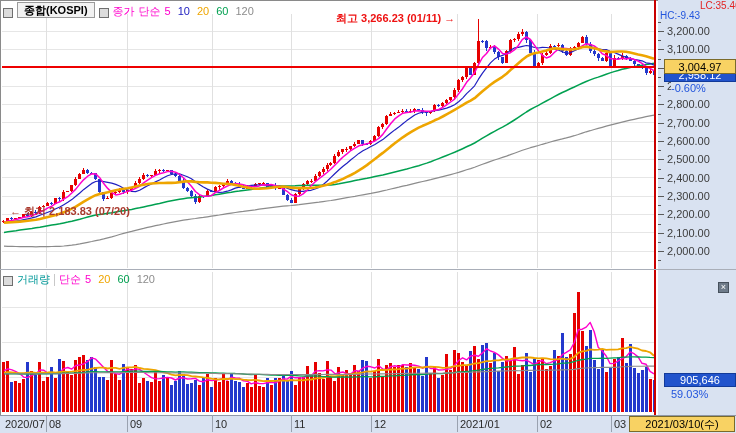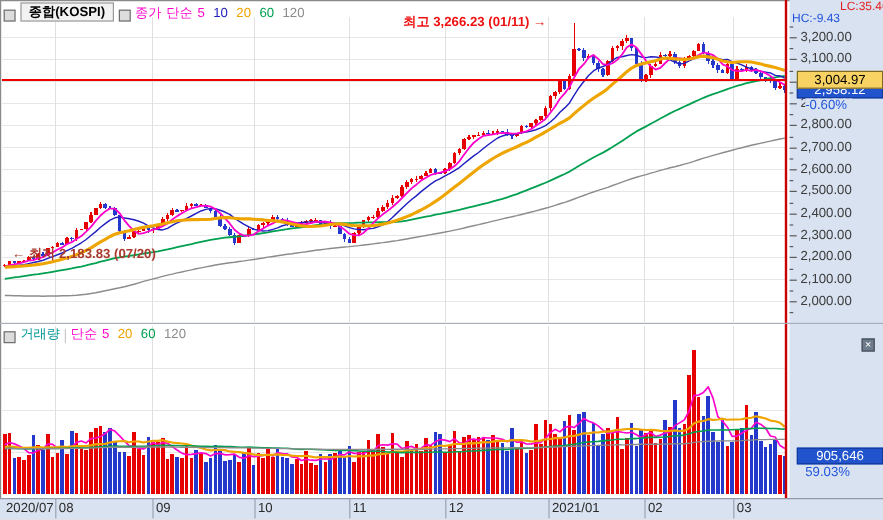--- a/index.html
+++ b/index.html
@@ -691,14 +691,15 @@
       <div class="xlabel" style="left: 294px;">11</div>
       <div class="xdiv" style="left: 371px;"></div>
       <div class="xlabel" style="left: 374px;">12</div>
       <div class="xdiv" style="left: 457px;"></div>
       <div class="xlabel" style="left: 460px;">2021/01</div>
       <div class="xdiv" style="left: 537px;"></div>
       <div class="xlabel" style="left: 540px;">02</div>
       <div class="xdiv" style="left: 611px;"></div>
       <div class="xlabel" style="left: 614px;">03</div>
     </div>
+  <div id="date-badge">2021/03/10(수)</div>
 
 </div>
 
 </body></html>

